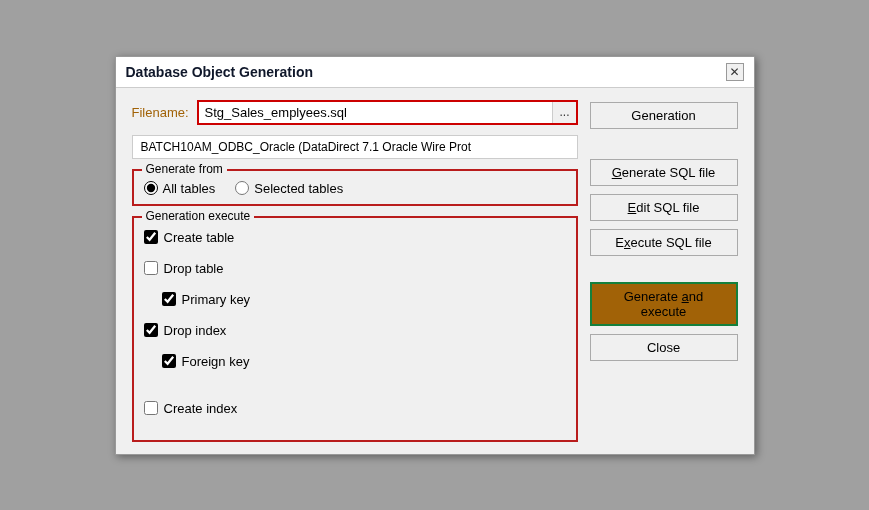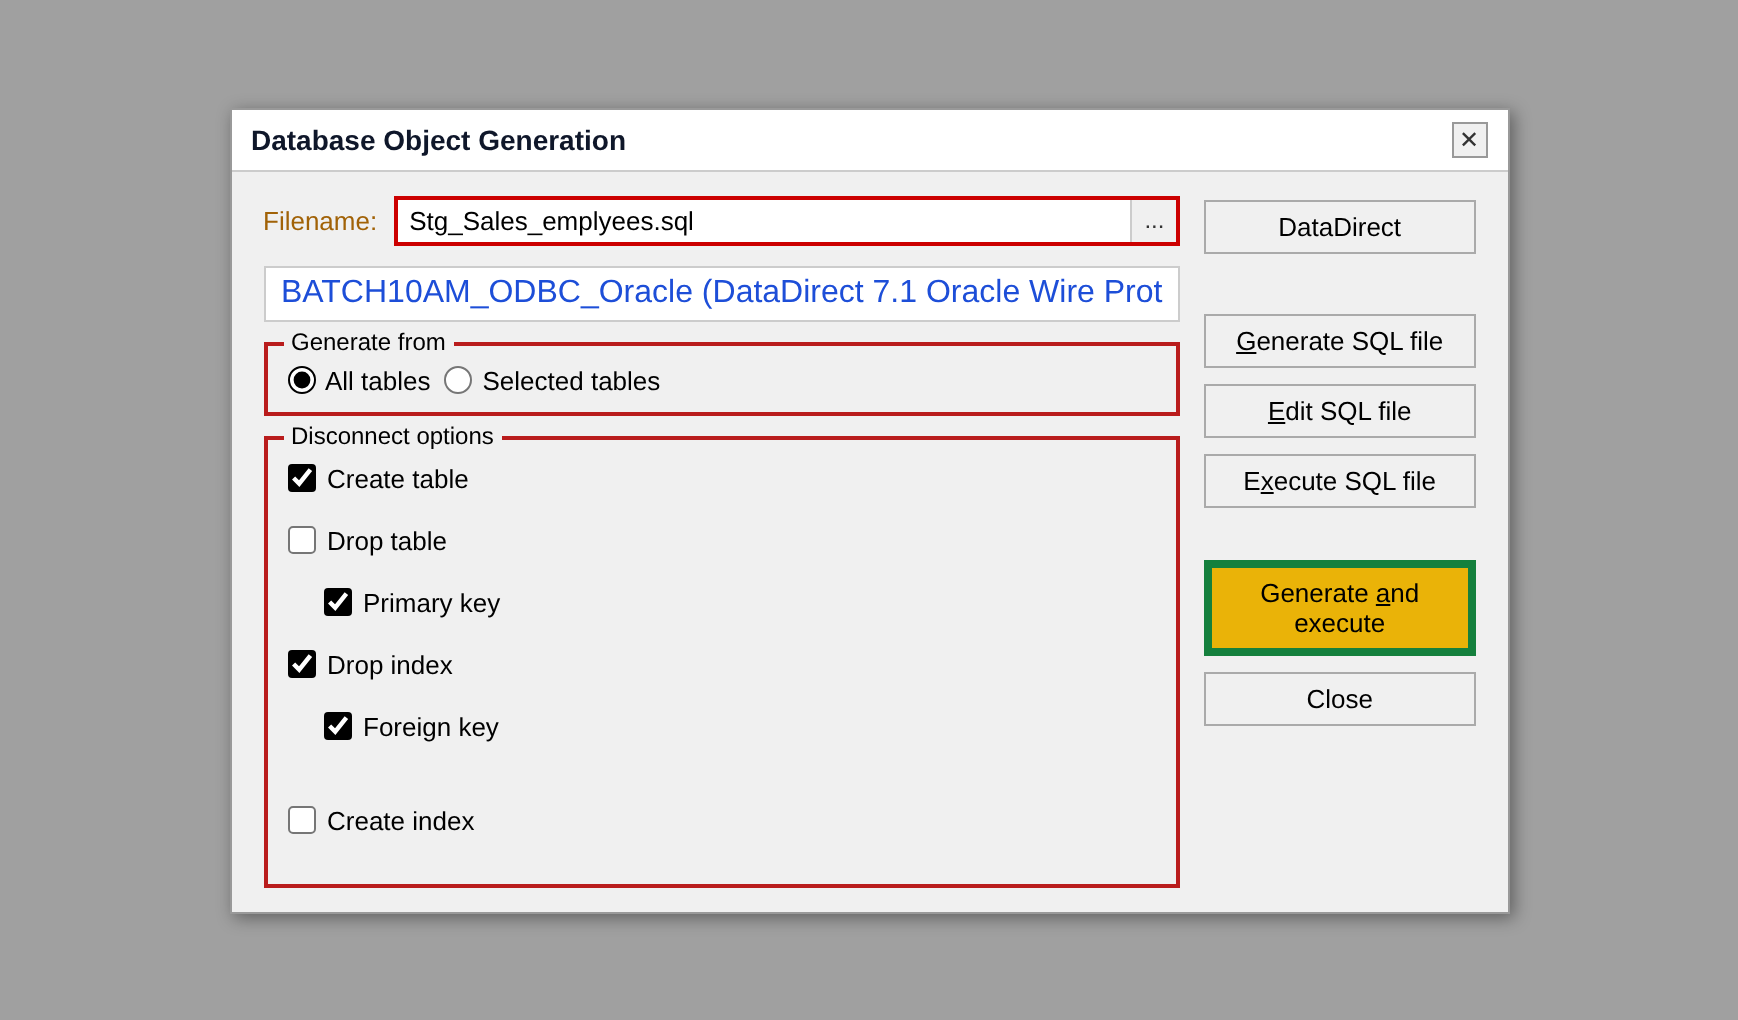--- a/index.html
+++ b/index.html
@@ -93,22 +93,22 @@
       background: #f0f0f0;
       padding: 2px 6px;
       cursor: pointer;
       font-size: 12px;
       color: #333;
     }
     .connection-bar {
       background: #fff;
       border: 1px solid #ccc;
       padding: 4px 8px;
-      font-size: 16px;
-      color: #1d4ed8;
+      font-size: 12px;
+      color: #000000;
       white-space: nowrap;
       overflow: hidden;
       text-overflow: ellipsis;
     }
     .group-box {
       border: 2px solid #b91c1c;
       padding: 6px 10px 8px 10px;
       position: relative;
     }
     .group-box-legend {
@@ -116,21 +116,21 @@
       top: -9px;
       left: 8px;
       background: #f0f0f0;
       padding: 0 4px;
       font-size: 12px;
       color: #000;
     }
     .radio-row {
       display: flex;
       align-items: center;
-      gap: 7px;
+      gap: 20px;
       padding-top: 4px;
     }
     .radio-item {
       display: flex;
       align-items: center;
       gap: 5px;
       cursor: pointer;
     }
     .radio-input {
       accent-color: #000;
@@ -166,22 +166,22 @@
       background: #f0f0f0;
       border: 1px solid #aaa;
       padding: 5px 10px;
       cursor: pointer;
       font-size: 13px;
       text-align: center;
       color: #000;
       width: 100%;
     }
     .btn-highlight {
-      border: 4px solid #15803d;
-      background: #eab308;
+      border: 2px solid #15803d;
+      background: #a16207;
     }
     .btn u {
       text-decoration: underline;
     }
   </style>
 </head>
 <body>
 
 <div class="dialog">
 
@@ -212,21 +212,21 @@
             <span>All tables</span>
           </label>
           <label class="radio-item">
             <input type="radio" class="radio-input" name="generate_from" style="">
             <span>Selected tables</span>
           </label>
         </div>
       </div>
 
       <div class="group-box">
-        <span class="group-box-legend">Disconnect options</span>
+        <span class="group-box-legend">Generation execute</span>
         <div class="options-grid">
 
           <label class="checkbox-item">
             <input type="checkbox" class="checkbox-input" checked="" style="">
             <span>Create table</span>
           </label>
 
           <label class="checkbox-item">
             <input type="checkbox" class="checkbox-input" style="">
             <span>Drop table</span>
@@ -255,21 +255,21 @@
           </label>
 
           <div></div>
         </div>
 
       </div>
 
     </div>
 
     <div class="right-panel">
-      <button class="btn">DataDirect</button>
+      <button class="btn">Generation</button>
       <div style="height:14px;"></div>
       <button class="btn">
         <span><u>G</u>enerate SQL file</span>
       </button>
       <button class="btn">
         <span><u>E</u>dit SQL file</span>
       </button>
       <button class="btn">
         <span>E<u>x</u>ecute SQL file</span>
       </button>

